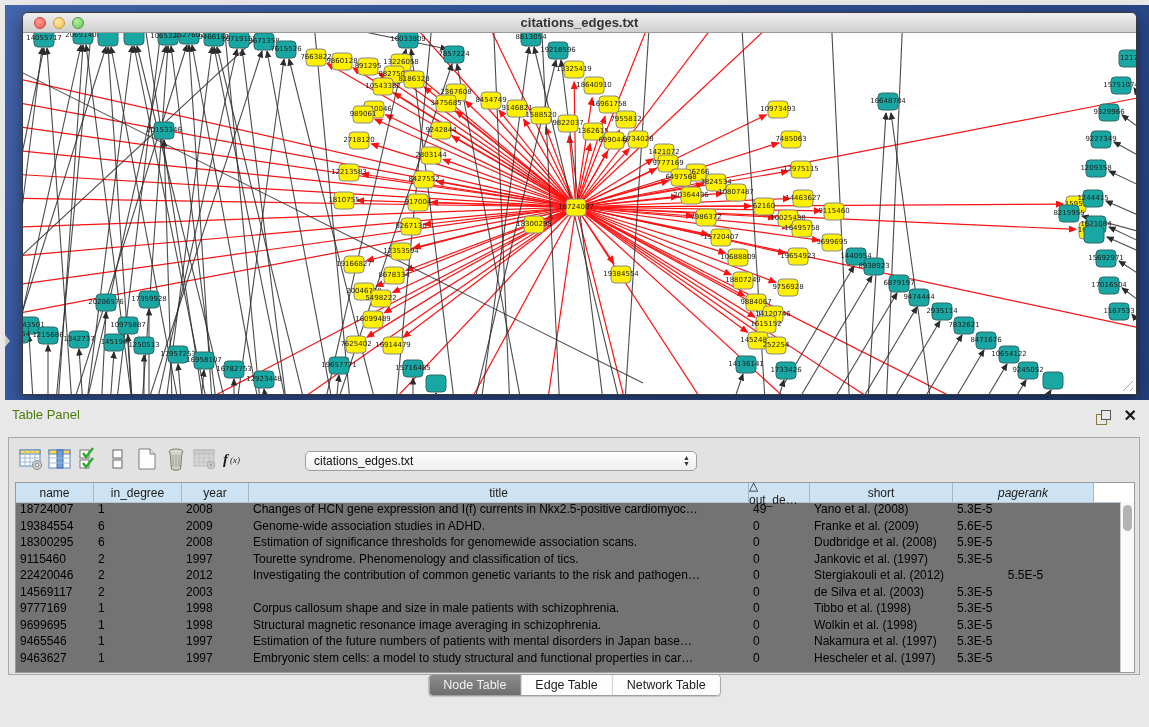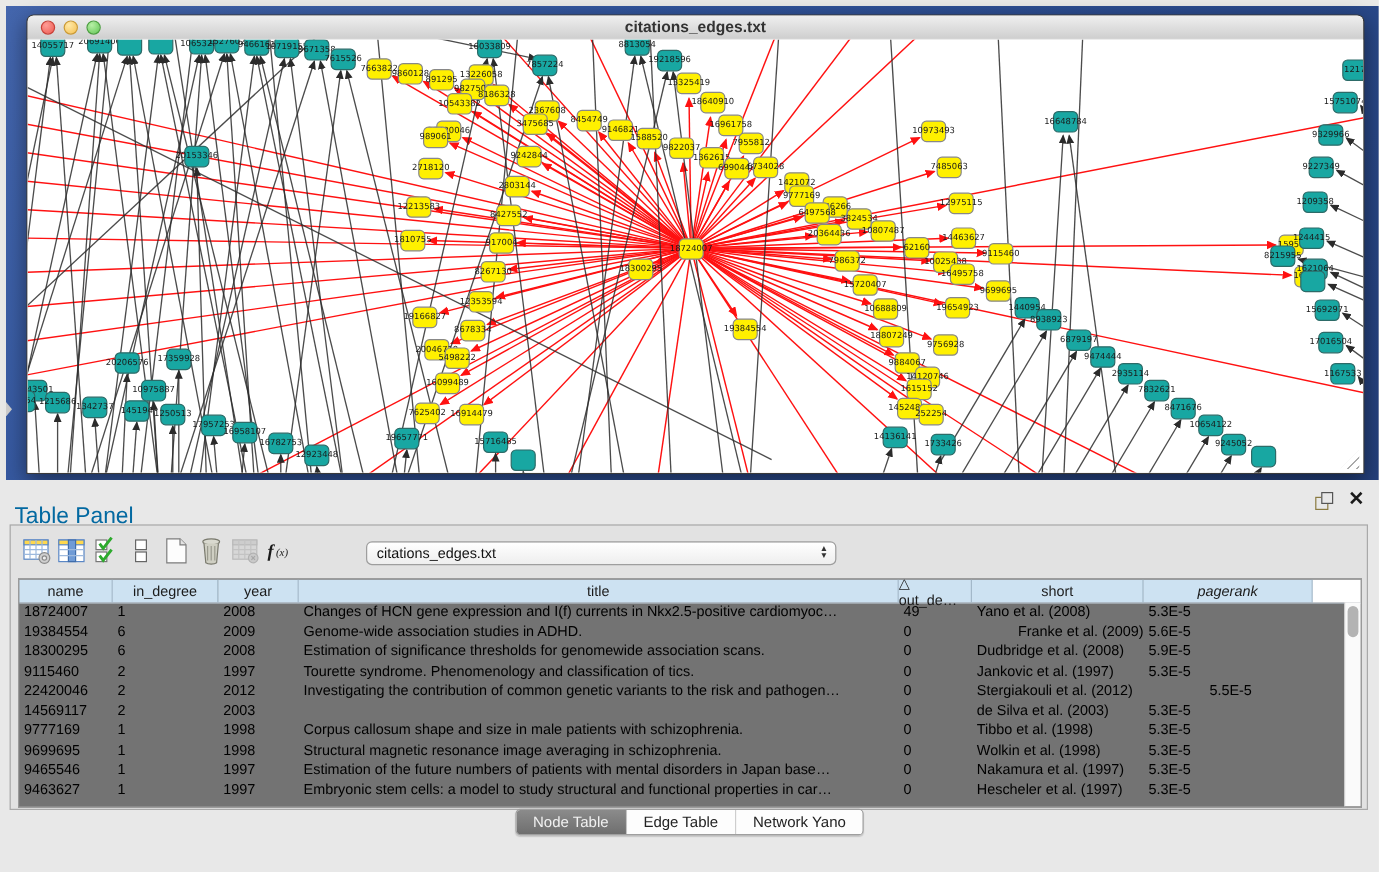--- a/index.html
+++ b/index.html
@@ -22,21 +22,21 @@
   .tl.g{background:radial-gradient(circle at 35% 30%,#b7f0a6,#61c554);border:1px solid #4a9e3e;margin-left:7px;}
   .wtitle{position:absolute;left:0;right:0;text-align:center;font-size:13px;font-weight:bold;color:#333;}
   .canvas{position:relative;width:1113px;height:361px;background:#fff;overflow:hidden;}
   .canvas svg{position:absolute;left:0;top:0;}
   .grip{position:absolute;right:3px;bottom:3px;width:16px;height:16px;
         background:repeating-linear-gradient(135deg,#aaa 0 1px,transparent 1px 5px);
         clip-path:polygon(100% 0,100% 100%,0 100%);}
   
   .panel{position:absolute;left:0;top:400px;width:1149px;height:327px;background:#e8e8e8;}
   .tp-head{position:relative;height:34px;}
-  .tp-title{position:absolute;left:12px;top:20px;font-size:19px;color:#0369a1;}
+  .tp-title{position:absolute;left:12px;top:7px;font-size:13px;color:#4d7c0f;}
   .float-ico{position:absolute;right:38px;top:10px;width:15px;height:15px;cursor:pointer;}
   .float-ico .b1{position:absolute;left:0;bottom:0;width:9px;height:9px;border:1px solid #8a7a40;background:#e8e8e8;}
   .float-ico .b2{position:absolute;right:0;top:0;width:8px;height:8px;border:1px solid #555;background:#e8e8e8;}
   .close-x{position:absolute;right:12px;top:6px;font-size:16px;font-weight:bold;color:#1a1a1a;cursor:pointer;}
   .tp-box{position:absolute;left:8px;top:37px;width:1130px;height:236px;
           border:1px solid #a9a9a9;background:#e2e2e2;}
   .toolbar{position:absolute;left:8px;top:4px;height:38px;display:flex;align-items:center;}
   .tbtn{width:27px;height:30px;display:flex;align-items:center;justify-content:center;cursor:pointer;margin-right:2px;}
   .combo{margin-left:14px;width:392px;height:20px;border:1px solid #9e9e9e;border-radius:5px;
          background:linear-gradient(#ffffff,#eeeeee);display:flex;align-items:center;
@@ -628,21 +628,21 @@
             <div class="tcell" style="width: 61px;">49</div>
             <div class="tcell" style="width: 143px;">Yano et al. (2008)</div>
             <div class="tcell" style="width: 141px;">5.3E-5</div>
           </div>
           <div class="trow">
             <div class="tcell" style="width: 78px;">19384554</div>
             <div class="tcell" style="width: 88px;">6</div>
             <div class="tcell" style="width: 67px;">2009</div>
             <div class="tcell" style="width: 500px;">Genome-wide association studies in ADHD.</div>
             <div class="tcell" style="width: 61px;">0</div>
-            <div class="tcell" style="width: 143px; text-align: right;">Franke et al. (2009)</div>
+            <div class="tcell" style="width: 143px;">Franke et al. (2009)</div>
             <div class="tcell" style="width: 141px;">5.6E-5</div>
           </div>
           <div class="trow">
             <div class="tcell" style="width: 78px;">18300295</div>
             <div class="tcell" style="width: 88px;">6</div>
             <div class="tcell" style="width: 67px;">2008</div>
             <div class="tcell" style="width: 500px;">Estimation of significance thresholds for genomewide association scans.</div>
             <div class="tcell" style="width: 61px;">0</div>
             <div class="tcell" style="width: 143px;">Dudbridge et al. (2008)</div>
             <div class="tcell" style="width: 141px;">5.9E-5</div>
@@ -712,15 +712,15 @@
           </div>
         </div>
       <div class="sbar">
           <div class="sthumb"></div>
         </div>
     </div>
   </div>
   <div class="tabs" id="tabs">
       <div class="tab sel">Node Table</div>
       <div class="tab">Edge Table</div>
-      <div class="tab">Network Yano</div>
+      <div class="tab">Network Table</div>
     </div>
 </div>
 
 </body></html>

